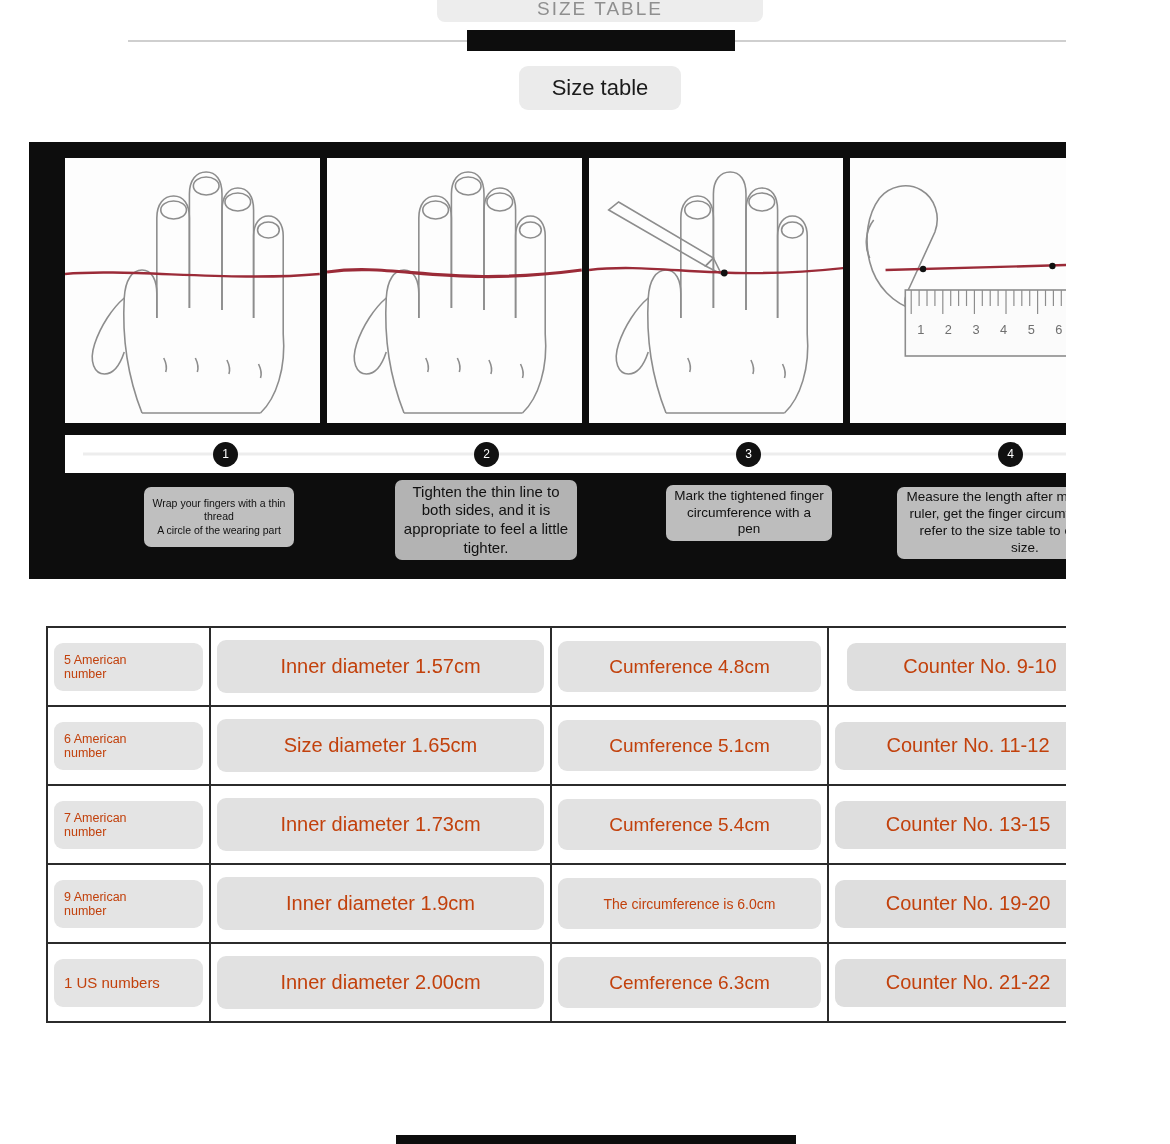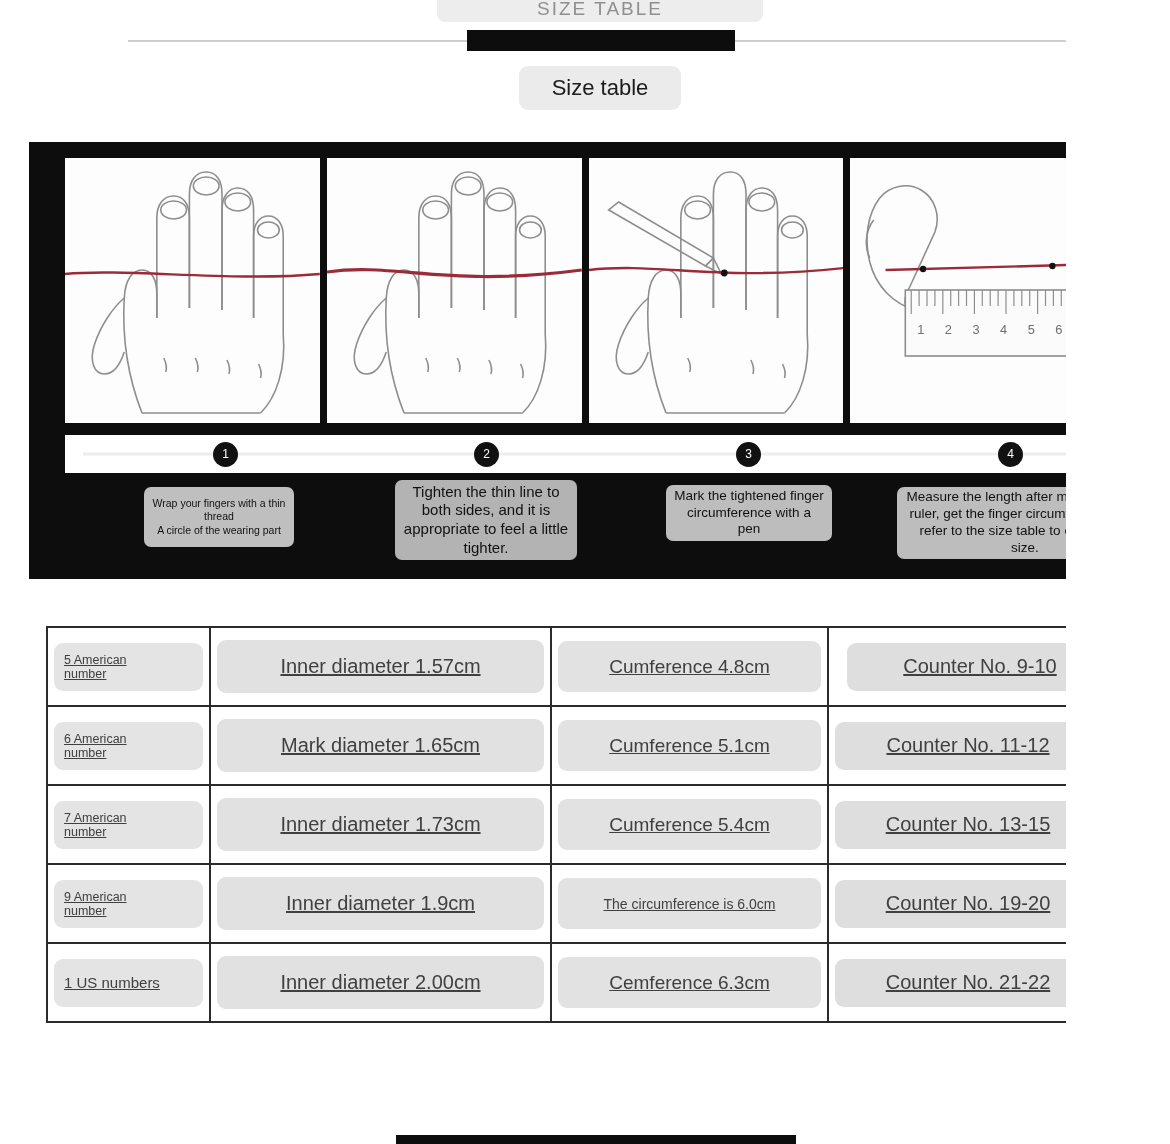--- a/index.html
+++ b/index.html
@@ -161,23 +161,22 @@
   }
   .col-a { width: 161px; }
   .col-b { width: 339px; }
   .col-c { width: 274px; }
   .col-d { width: 312px; border-radius: 10px; }
 
   .cell-inner {
     display: flex; align-items: center; justify-content: center;
     border-radius: 9px;
     background: #e0e0e0;
-    color: #404040;
+    color: #c2410c;
     text-align: center;
-    text-decoration: underline;
   }
   .us {
     width: 149px; height: 48px;
     font-size: 12.5px;
     white-space: pre-line;
     justify-content: flex-start;
     padding-left: 10px;
     text-align: left;
     background: #e4e4e4;
   }
@@ -383,21 +382,21 @@
         <td class="col-d">
           <div class="cell-inner cnt shifted">Counter No. 9-10</div>
         </td>
       </tr>
       <tr>
         <td class="col-a">
           <div class="cell-inner us">6 American
 number</div>
         </td>
         <td class="col-b">
-          <div class="cell-inner dia">Mark diameter 1.65cm</div>
+          <div class="cell-inner dia">Size diameter 1.65cm</div>
         </td>
         <td class="col-c">
           <div class="cell-inner cir">Cumference 5.1cm</div>
         </td>
         <td class="col-d">
           <div class="cell-inner cnt">Counter No. 11-12</div>
         </td>
       </tr>
       <tr>
         <td class="col-a">

